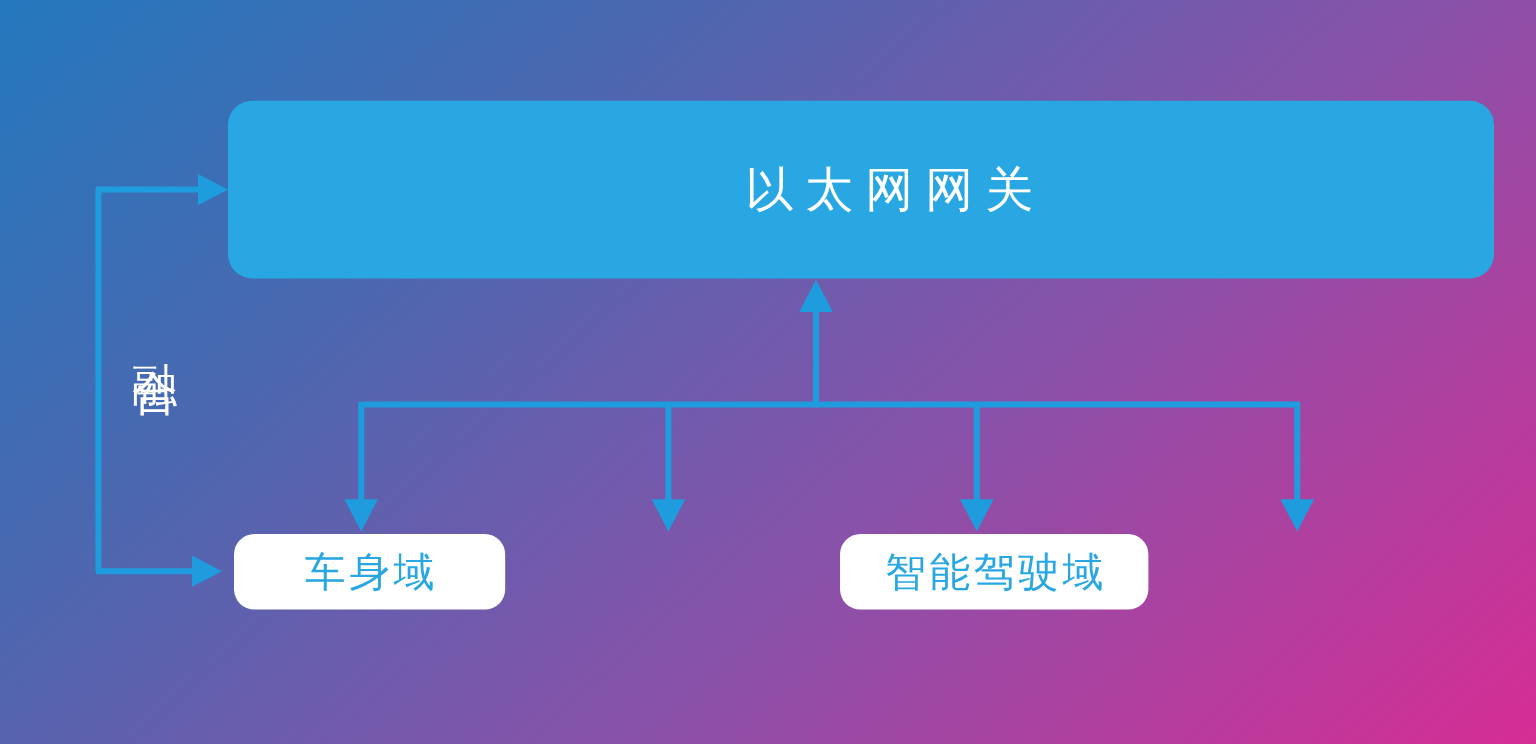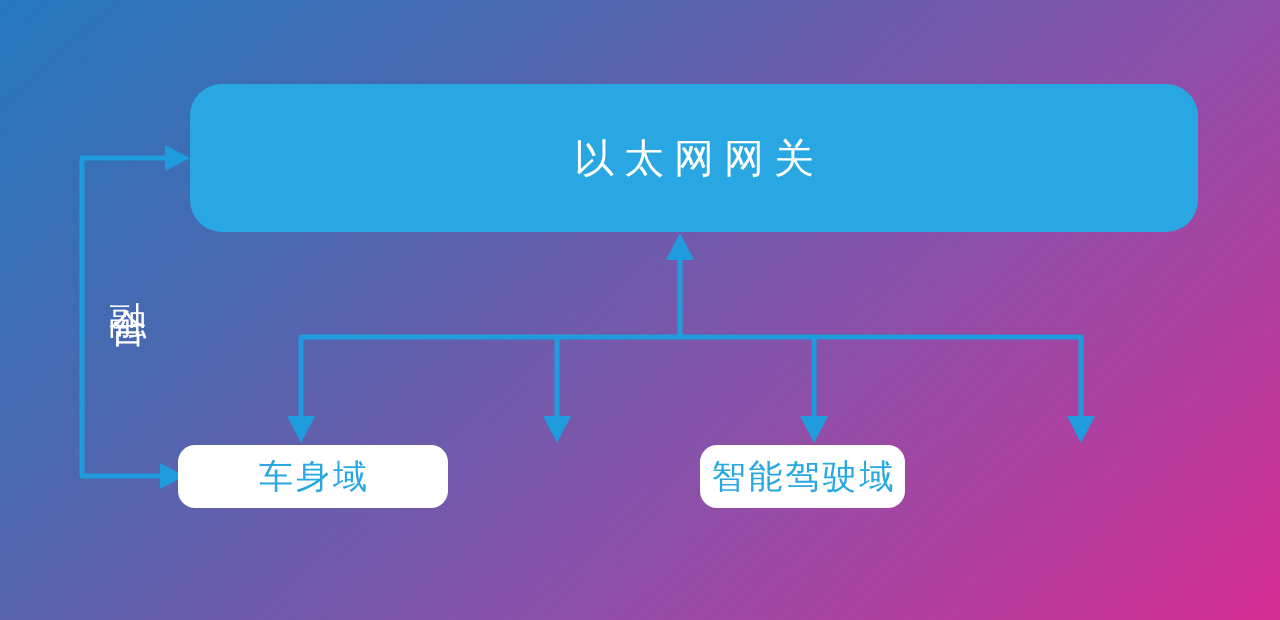--- a/index.html
+++ b/index.html
@@ -15,24 +15,25 @@
     overflow: hidden;
     background: linear-gradient(138deg, #2478bd 0%, #4a68b0 28%, #8a51a9 62%, #d62d94 100%);
   }
   .gateway-node {
     position: absolute;
     left: 190px;
     top: 84px;
     width: 1008px;
     height: 148px;
     background: #29a7e2;
-    border-radius: 32px;
+    border-radius: 20px;
     display: flex;
     align-items: center;
     justify-content: center;
+    padding-left: 47px;
   }
   .gateway-node .node-label {
     color: #ffffff;
     font-size: 40px;
     letter-spacing: 10px;
     text-indent: 10px;
     font-weight: 400;
     white-space: nowrap;
   }
   .connector-svg {
@@ -73,23 +74,23 @@
     align-items: center;
     justify-content: center;
   }
   .domain-node .node-label {
     color: #29a7e2;
     font-size: 34px;
     letter-spacing: 3px;
     text-indent: 3px;
     white-space: nowrap;
   }
-  .domain-body      { left: 178px; width: 270px; }
+  .domain-body      { left: 195px; width: 226px; }
   .domain-cockpit   { left: 443px; width: 232px; }
-  .domain-driving   { left: 700px; width: 205px; }
+  .domain-driving   { left: 700px; width: 257px; }
   .domain-power     { left: 966px; width: 231px; }
 </style>
 </head>
 <body>
 
 <div class="canvas">
 
   <svg class="connector-svg" viewBox="0 0 1280 620" xmlns="http://www.w3.org/2000/svg" aria-hidden="true">
 
     <line x1="82" y1="158" x2="82" y2="476"></line>

